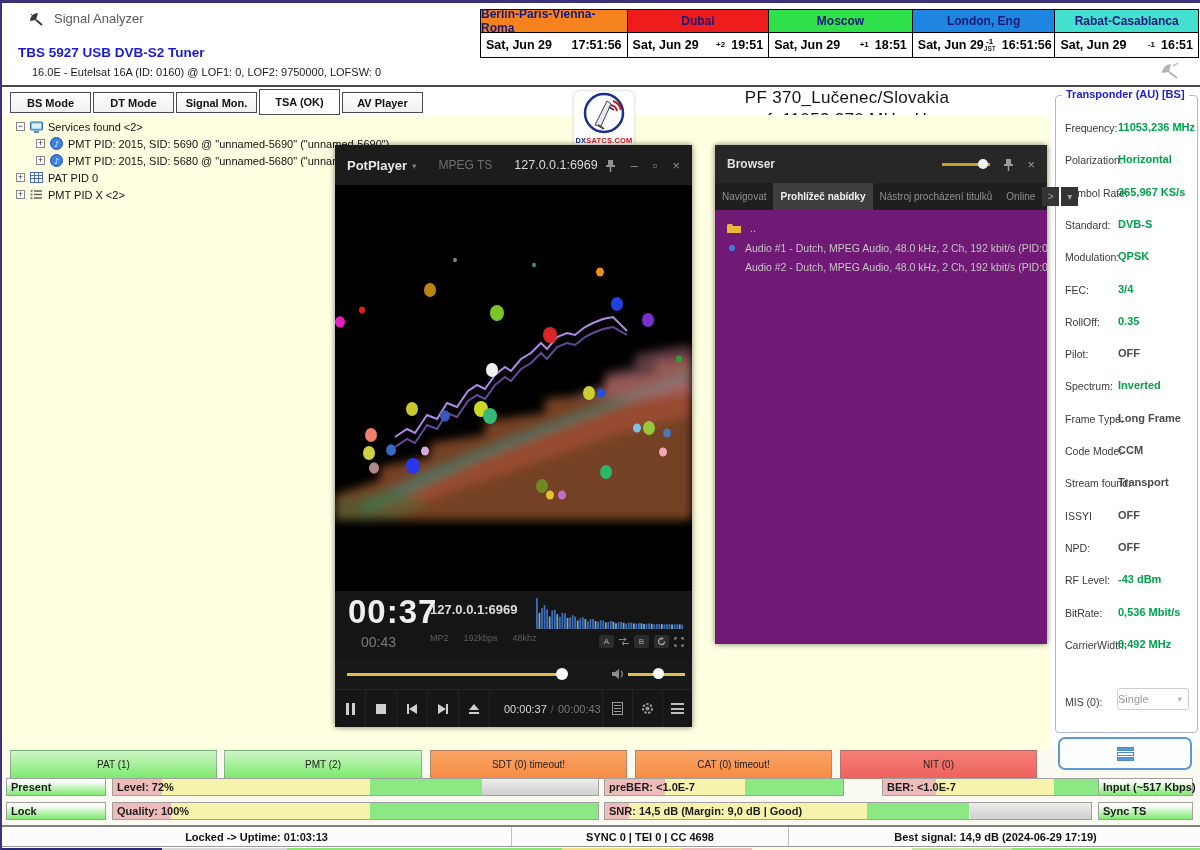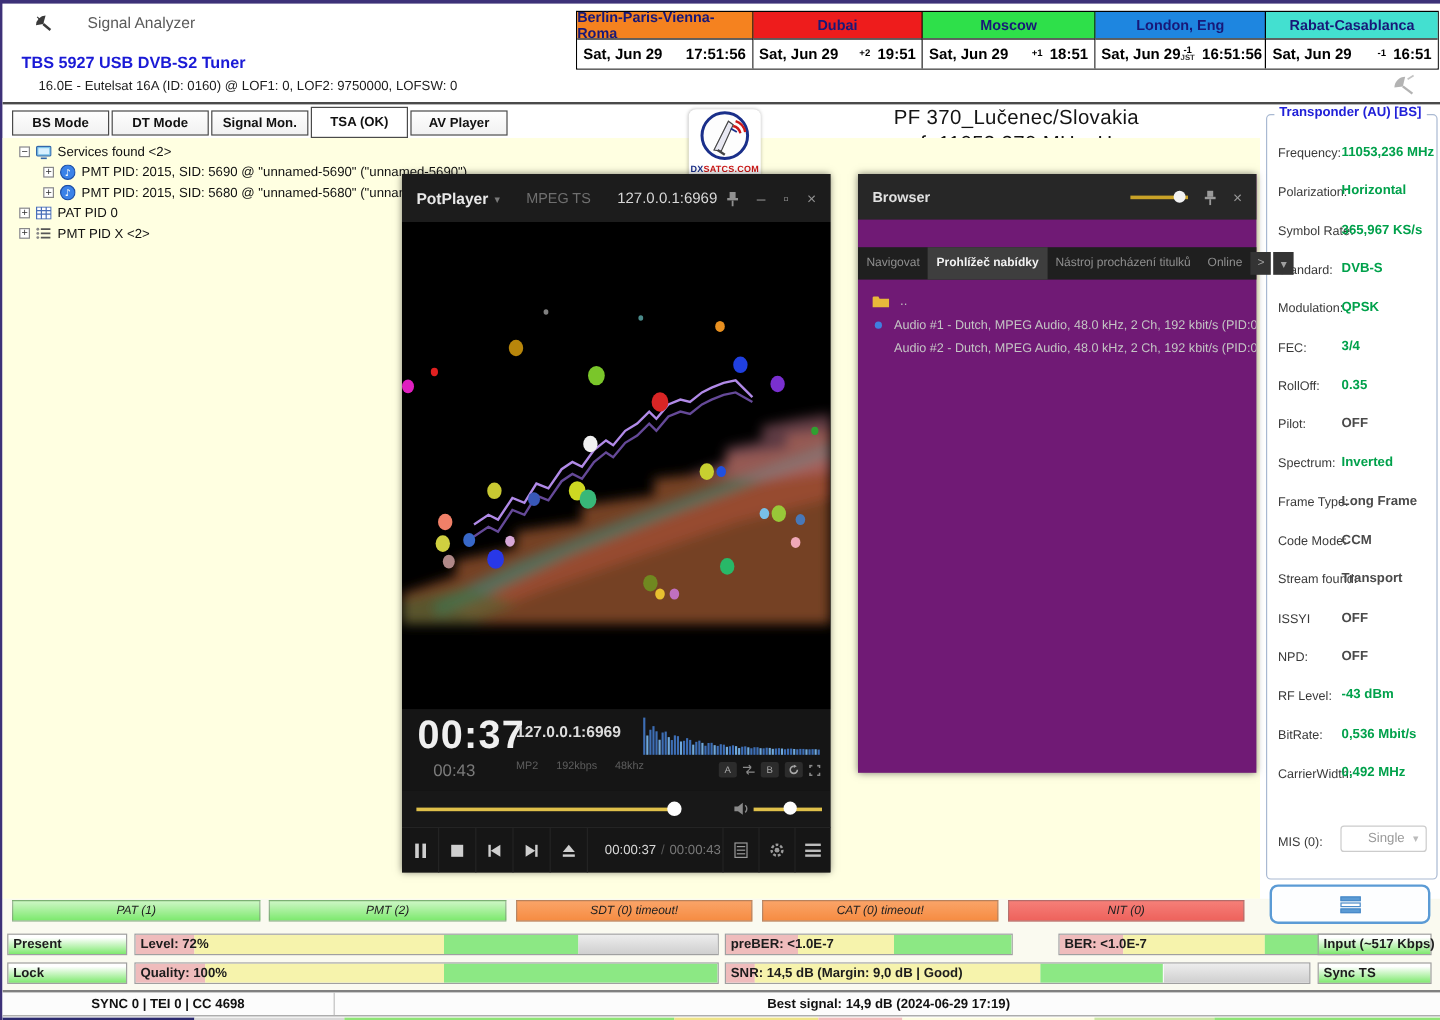--- a/index.html
+++ b/index.html
@@ -6,21 +6,21 @@
   html,body { background:#e8e8e8; }
   .app {
     position:relative; width:1200px; height:850px; margin:0 auto;
     background:#ffffff; overflow:hidden;
     font-family:"Liberation Sans", sans-serif; color:#222;
     border-top:3px solid #3d3178; border-left:2px solid #3d3178;
   }
   
   .titlebar { position:absolute; left:0; top:0; width:480px; height:30px; }
   .titlebar .appicon { position:absolute; left:26px; top:8px; }
-  .titlebar .apptitle { position:absolute; left:52px; top:8px; font-size:13px; color:#5a5a5a;margin-left:19px; }
+  .titlebar .apptitle { position:absolute; left:52px; top:8px; font-size:13px; color:#5a5a5a; }
   
   .clocks { position:absolute; left:478px; top:6px; width:719px; display:flex; flex-direction:column; border:1px solid #000; }
   .clock-head-row, .clock-time-row { display:flex; }
   .clock-head { height:22px; border-right:1px solid #000; display:flex; align-items:center; justify-content:center;
     font-size:12px; font-weight:bold; color:#181878; }
   .clock-time { height:25px; border-right:1px solid #000; border-top:1px solid #000; background:#fff;
     display:flex; align-items:center; font-size:12.5px; font-weight:bold; color:#000; padding:0 5px; }
   .clock-head:last-child, .clock-time:last-child { border-right:none; }
   .clock-time .cdate { flex:0 0 auto; }
   .clock-time .coff { margin-left:auto; display:flex; flex-direction:column; align-items:center; line-height:1; margin-right:4px; }
@@ -103,52 +103,52 @@
   
   .browser { position:absolute; left:713px; top:142px; width:332px; height:499px; background:#701a75; z-index:4;
     box-shadow:0 0 6px rgba(0,0,0,.5); }
   .b-title { height:38px; display:flex; align-items:center; padding:0 12px; background:#272727; }
   .b-title .bname { color:#e0e0e0; font-size:12px; font-weight:bold; }
   .b-title .bright { margin-left:auto; display:flex; align-items:center; gap:13px; }
   .b-slider { position:relative; width:48px; height:10px; }
   .b-slider .line { position:absolute; left:0; top:4px; width:100%; height:3px; background:#c9a227; }
   .b-slider .knob { position:absolute; right:2px; top:0; width:10px; height:10px; border-radius:50%; background:#f2f2f2; }
   .b-x { color:#9a9a9a; font-size:13px; }
-  .b-tabs { height:27px; background:#1f1f1f; display:flex; align-items:stretch;margin-top:23px; }
+  .b-tabs { height:27px; background:#1f1f1f; display:flex; align-items:stretch; }
   .b-tab { display:flex; align-items:center; padding:0 7px; font-size:10px; color:#8f8f8f; white-space:nowrap; }
   .b-tab.active { background:#3e3e3e; color:#f2f2f2; font-weight:bold; }
   .b-tabbtns { margin-left:auto; display:flex; gap:2px; align-items:center; padding-right:3px; }
   .b-tabbtn { width:17px; height:19px; background:#343434; color:#a0a0a0; font-size:10px; display:flex; align-items:center; justify-content:center; }
   .b-content { padding:8px 0; }
   .b-up { display:flex; align-items:center; height:20px; padding:0 12px; }
   .b-up .uptxt { color:#bdbdbd; font-size:11px; margin-left:9px; }
   .b-item { display:flex; align-items:center; height:19px; padding:0 12px 0 14px; font-size:10.5px; color:#c4c4c4; white-space:nowrap; overflow:hidden; }
   .b-item .dot { width:6px; height:6px; border-radius:50%; background:#3f7fe0; margin-right:10px; flex:0 0 auto; }
   .b-item .nodot { width:16px; flex:0 0 auto; }
   
   .tp { position:absolute; left:1053px; top:92px; width:143px; height:638px; border:1px solid #a9b9d2; border-radius:4px; background:#fff; z-index:2; }
   .tp-legend { position:absolute; left:6px; top:-8px; background:#fff; padding:0 4px; font-size:11px; font-weight:bold; color:#2020d8; white-space:nowrap; }
   .tp-row { position:absolute; left:0; width:100%; height:20px; }
   .tp-row .lbl { position:absolute; left:9px; top:0; font-size:10.5px; color:#3a3a3a; }
   .tp-row .val { position:absolute; left:62px; top:-1px; font-size:11px; font-weight:bold; }
   .tp-row .val.green { color:#00a14b; } .tp-row .val.dark { color:#4a4a4a; }
   .tp-mis { position:absolute; left:9px; width:127px; }
   .tp-mis .lbl { font-size:10.5px; color:#3a3a3a; }
   .tp-select { position:absolute; left:52px; top:-4px; width:72px; height:22px; border:1px solid #ccc; border-radius:3px; background:#fff;
-    font-size:11px; color:#9a9a9a; display:flex; align-items:center; padding-left:22px; }
+    font-size:11px; color:#9a9a9a; display:flex; align-items:center; padding-left:0; }
   .tp-select .chev { margin-left:auto; margin-right:6px; color:#bbb; font-size:9px; }
   
   .export-btn { position:absolute; left:1056px; top:734px; width:134px; height:33px; background:#fdfeff; border:2px solid #5b9bd5;
     border-radius:7px; display:flex; align-items:center; justify-content:center; z-index:2; }
   .drive-icon { display:flex; flex-direction:column; gap:1px; }
   .drive-icon i { width:17px; height:4px; border:1px solid #4a8ac9; }
   .drive-icon i:nth-child(1) { background:#5b9bd5; } .drive-icon i:nth-child(2) { background:#fff; } .drive-icon i:nth-child(3) { background:#5b9bd5; }
   
-  .pill { position:absolute; top:747px; height:18px; display:flex; align-items:center; justify-content:center;
-    font-size:10px; font-style:italic; color:#222; border:1px solid rgba(120,120,120,.5); }
+  .pill { position:absolute; top:747px; height:29px; display:flex; align-items:center; justify-content:center;
+    font-size:10px; color:#222; border:1px solid rgba(120,120,120,.5); }
   .pill.green { background:linear-gradient(180deg,#cdf6c5,#7de96e); }
   .pill.orange { background:linear-gradient(180deg,#faa468,#f68c42); }
   .pill.red { background:linear-gradient(180deg,#f57f78,#ee625c); }
   .footer-strip { position:absolute; left:0; top:746px; width:1200px; height:76px; background:#fafaf0; z-index:0; }
   .meter { position:absolute; height:18px; border:1px solid #a0a0a0; background:#f8f8f8; overflow:hidden; }
   .meter .seg { position:absolute; top:0; height:100%; }
   .seg.pink { background:#efbcbc; } .seg.yellow { background:#f6f3ac; } .seg.green { background:#8ce884; }
   .seg.gray { background:linear-gradient(#ededed,#cfcfcf); }
   .meter .mlabel { position:absolute; left:4px; top:2px; font-size:11px; font-weight:bold; color:#1c1c1c; white-space:nowrap; }
   .statpill { position:absolute; height:18px; border:1px solid #a0a0a0; background:linear-gradient(180deg,#ffffff 15%,#7fe96f);
@@ -721,20 +721,21 @@
         <span class="seg pink" style="left: 0%; width: 5%;"></span>
         <span class="seg yellow" style="left: 5%; width: 49%;"></span>
         <span class="seg green" style="left: 54%; width: 21%;"></span>
         <span class="seg gray" style="left: 75%; width: 25%;"></span>
         <span class="mlabel">SNR: 14,5 dB (Margin: 9,0 dB | Good)</span>
       </div>
       <div class="statpill" style="left: 1096px; width: 95px; top: 799px;">Sync TS</div>
     </div>
 
   <div class="statusbar">
+    <div class="sb-cell" style="width:510px">Locked -&gt; Uptime: 01:03:13</div>
     <div class="sb-cell" style="width:277px">SYNC 0 | TEI 0 | CC 4698</div>
     <div class="sb-cell" style="flex:1">Best signal: 14,9 dB (2024-06-29 17:19)</div>
   </div>
   <div class="sliver" id="sliver">
       <i style="background: rgb(43, 42, 110); width: 160px;"></i>
       <i style="background: rgb(217, 217, 217); width: 125px;"></i>
       <i style="background: rgb(143, 228, 118); width: 275px;"></i>
       <i style="background: rgb(239, 228, 136); width: 120px;"></i>
       <i style="background: rgb(242, 189, 189); width: 70px;"></i>
       <i style="background: rgb(253, 253, 224); width: 160px;"></i>

